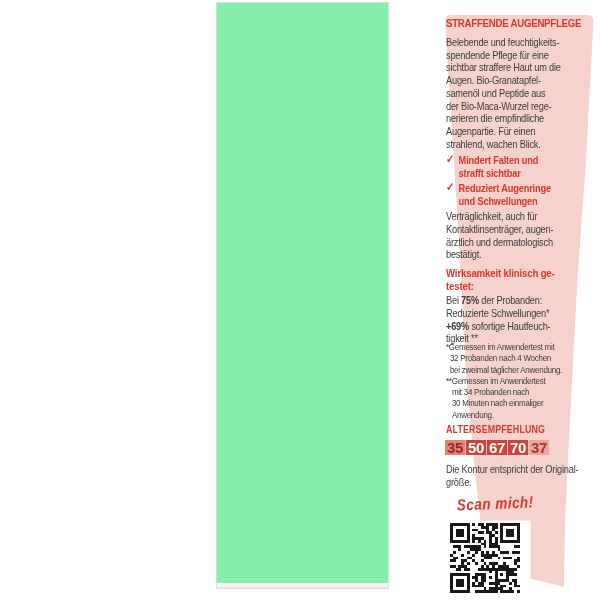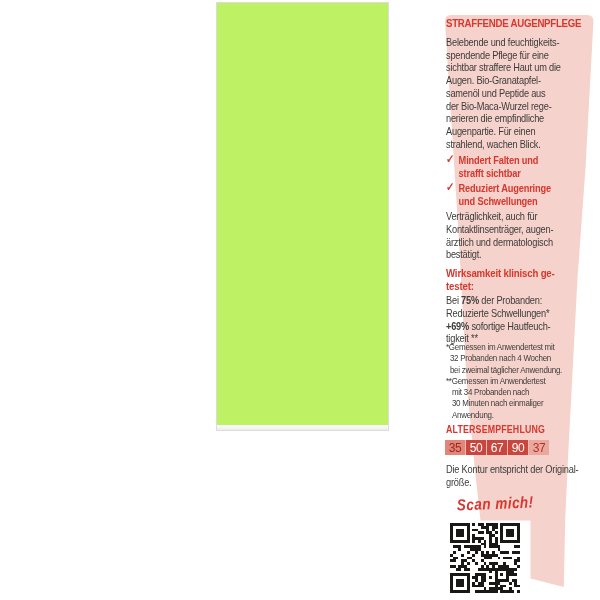--- a/index.html
+++ b/index.html
@@ -1,22 +1,22 @@
 <!DOCTYPE html>
 <html style="--red: #d6372e; --pink: #f5d2cb; --text: #3d3c3b; --scale_dark: #c8463e; --scale_start: #e2857b; --scale_end: #eba89e;"><head>
 <meta charset="utf-8">
 <style>
   html,body { margin:0; padding:0; background:#ffffff; }
   .canvas {
     position:relative; width:600px; height:600px; background:#ffffff;
     font-family:"Liberation Sans", sans-serif; overflow:hidden;
   }
   .panel {
-    position:absolute; left:216px; top:2px; width:173px; height:429px;
-    border:1px solid #dcdcdc; background:#bef264; box-sizing:border-box;
+    position:absolute; left:216px; top:2px; width:173px; height:587px;
+    border:1px solid #dcdcdc; background:#86efac; box-sizing:border-box;
   }
   .panel::after {
     content:""; position:absolute; left:0; right:0; bottom:0; height:5px;
     background:linear-gradient(#ffffff, #ececec);
   }
   svg.tube { position:absolute; left:0; top:0; pointer-events:none; }
 
   .content {
     position:absolute; left:229px; top:0; width:170px; height:600px;
     transform:scaleX(0.84); transform-origin:0 0; color:var(--text);
@@ -38,21 +38,21 @@
   .contour   { top:460px; font-size:11px; line-height:12.8px; letter-spacing:-0.25px; }
   .scan      { top:492px; left:13px; font-size:16px; font-weight:700; font-style:italic;
                color:var(--red); transform:rotate(-2deg); letter-spacing:0.6px; white-space:nowrap; }
 
   .age-scale {
     position:absolute; left:228px; top:437px; width:104px; height:15px;
     display:flex; gap:1px; background:#f0bcb3;
   }
   .age-cell {
     flex:1; display:flex; align-items:center; justify-content:center;
-    font-size:12px; font-weight:400; letter-spacing:-0.3px;
+    font-size:15px; font-weight:700; letter-spacing:-0.3px;
   }
   .age-cell.start { background:var(--scale_start); color:#9c2920; }
   .age-cell.mid   { background:var(--scale_dark);  color:#ffffff; }
   .age-cell.end   { background:var(--scale_end);   color:#b03329; }
 
   .qr { position:absolute; left:233px; top:520px; width:70px; height:70px; background:#ffffff; }
   .qr svg { width:100%; height:100%; shape-rendering:crispEdges; display:block; }
 </style>
 </head>
 <body>
@@ -116,21 +116,21 @@
       <div class="block contour">Die Kontur entspricht der Original-
 größe.</div>
 
       <div class="block scan">Scan mich!</div>
     </div>
 
     <div class="age-scale">
       <div class="age-cell start">35</div>
       <div class="age-cell mid">50</div>
       <div class="age-cell mid">67</div>
-      <div class="age-cell mid">90</div>
+      <div class="age-cell mid">70</div>
       <div class="age-cell end">37</div>
     </div>
 
     <div class="qr">
       <svg viewBox="0 0 25 25" aria-hidden="true">
           <g fill="#1a1816">
             <rect x="0" y="0" width="1" height="1"></rect>
             <rect x="1" y="0" width="1" height="1"></rect>
             <rect x="2" y="0" width="1" height="1"></rect>
             <rect x="3" y="0" width="1" height="1"></rect>

